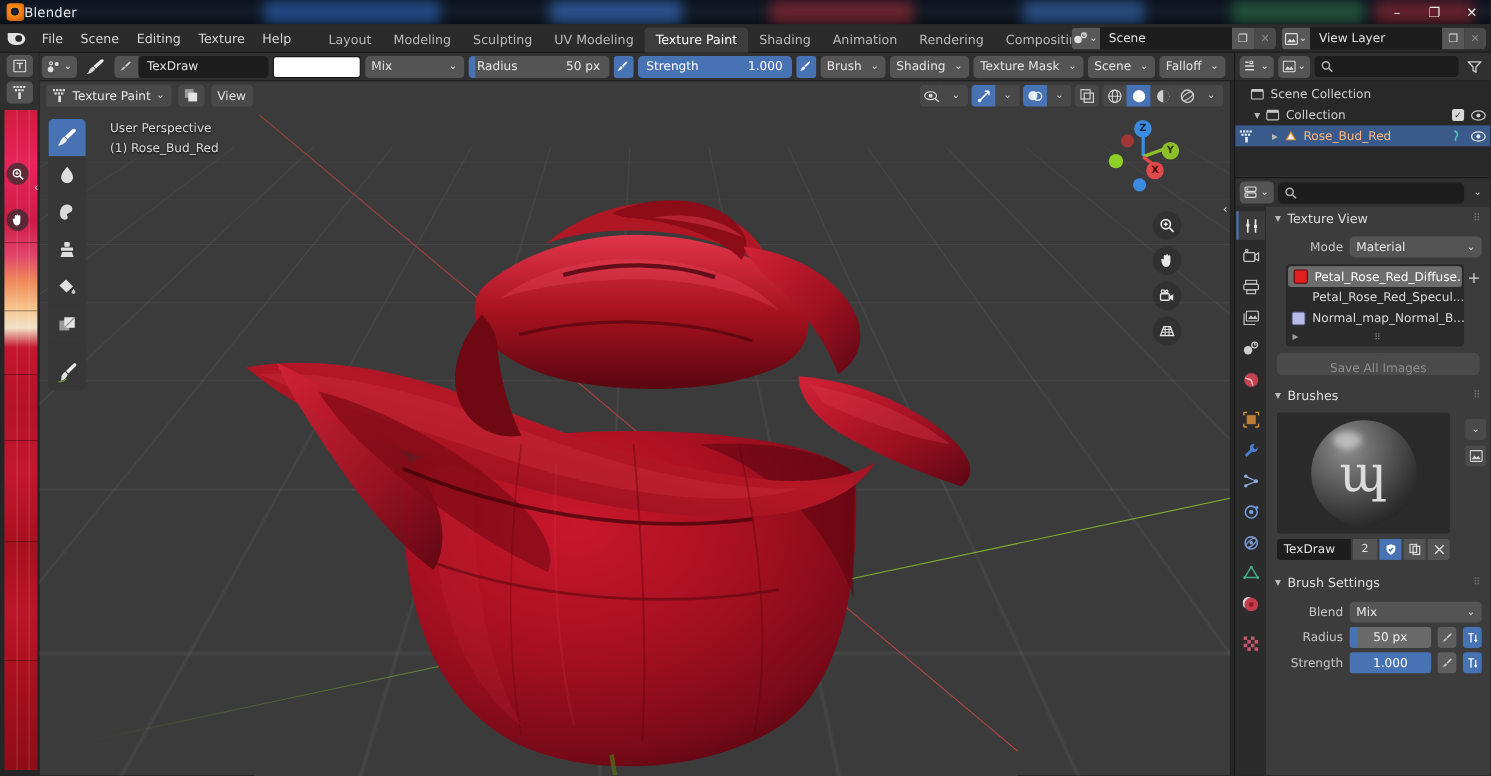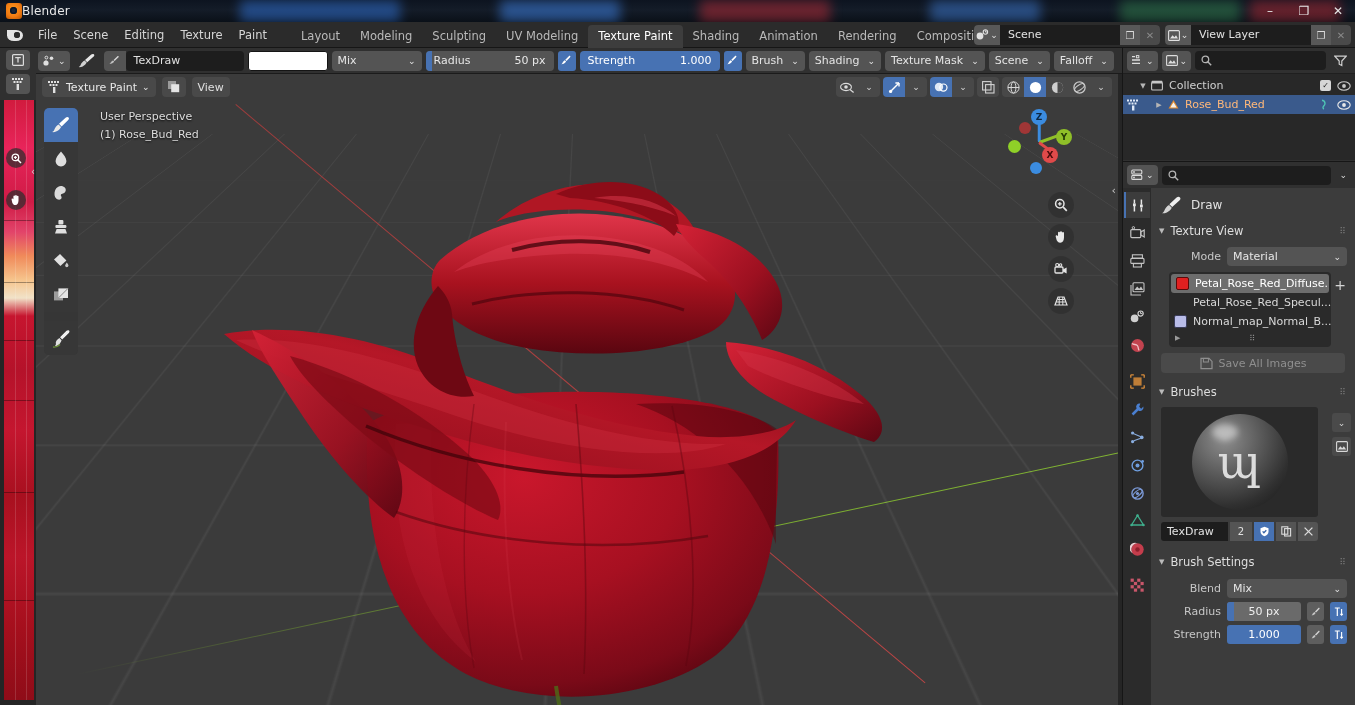--- a/index.html
+++ b/index.html
@@ -297,21 +297,21 @@
   .slot.sel{ background:#6d6d6d; color:#fff; border-radius:3px; margin:0 2px; }
   .sw{ width:13px; height:13px; border-radius:2px; flex:none; }
   .slot-foot{ height:14px; display:flex; align-items:center; padding:0 6px; color:#8d8d8d; font-size:8px; }
   .plus-btn{
     position:absolute; right:6px; width:18px; height:18px; display:flex;
     align-items:center; justify-content:center; color:#d4d4d4; font-size:14px;
   }
   .wide-btn{
     margin:6px 10px 0 10px; height:20px; background:#4a4a4a; border-radius:4px;
     display:flex; align-items:center; justify-content:center; gap:6px;
-    color:#8f8f8f; font-size:11px;
+    color:#8f8f8f; font-size:11px;flex-direction:column;
   }
   .brush-prev{
     margin:4px 8px 0 10px; width:157px; height:110px; border-radius:3px;
     background:#2a2a2a; display:flex; align-items:center; justify-content:center;
     position:relative; overflow:hidden;
   }
   .bsphere{
     width:96px; height:96px; border-radius:50%;
     background:radial-gradient(circle at 34% 26%, #8e8e8e 0%, #5a5a5a 38%, #303030 70%, #141414 100%);
     position:relative;
@@ -373,21 +373,21 @@
       <div class="tb-btn close">✕</div>
     </div>
   </div>
 
   <div class="topbar">
     <div class="blender-logo"></div>
     <div class="menu-item">File</div>
     <div class="menu-item">Scene</div>
     <div class="menu-item">Editing</div>
     <div class="menu-item">Texture</div>
-    <div class="menu-item">Paint</div>
+    <div class="menu-item">Help</div>
 
     <div class="ws-tabs">
       <div class="ws-tab">Layout</div>
       <div class="ws-tab">Modeling</div>
       <div class="ws-tab">Sculpting</div>
       <div class="ws-tab">UV Modeling</div>
       <div class="ws-tab active">Texture Paint</div>
       <div class="ws-tab">Shading</div>
       <div class="ws-tab">Animation</div>
       <div class="ws-tab">Rendering</div>
@@ -840,20 +840,30 @@
           </svg>
         <span title=""></span>
       </div>
       <div class="btn-flat">
         <svg width="13" height="12" viewBox="0 0 13 12">
             <path d="M0.8 1.2h11.4L7.8 6v4.6L5.2 9.2V6z" fill="none" stroke="#cfcfcf" stroke-width="1.2"></path>
           </svg>
       </div>
     </div>
     <div class="ol-body">
+      <div class="ol-row">
+        <span class="tri"></span>
+        <span class="ibox">
+          <svg width="12" height="11" viewBox="0 0 12 11">
+              <rect x="0.6" y="2.4" width="10.8" height="7.6" rx="1" fill="none" stroke="#c6c6c6" stroke-width="1.1"></rect>
+              <rect x="0.6" y="0.8" width="10.8" height="2.6" rx="0.6" fill="#c6c6c6"></rect>
+            </svg>
+        </span>
+        <span style="margin-left:4px">Scene Collection</span>
+      </div>
       <div class="ol-row" style="padding-left:14px">
         <span class="tri">▼</span>
         <span class="ibox">
           <svg width="12" height="11" viewBox="0 0 12 11">
               <rect x="0.6" y="2.4" width="10.8" height="7.6" rx="1" fill="none" stroke="#c6c6c6" stroke-width="1.1"></rect>
               <rect x="0.6" y="0.8" width="10.8" height="2.6" rx="0.6" fill="#c6c6c6"></rect>
             </svg>
         </span>
         <span style="margin-left:4px">Collection</span>
         <span class="ol-right">
@@ -1031,27 +1041,20 @@
               <rect x="0.6" y="7.2" width="3.2" height="3.2"></rect>
               <rect x="7.2" y="7.2" width="3.2" height="3.2"></rect>
               <rect x="3.9" y="10.5" width="3.2" height="3.2"></rect>
               <rect x="10.5" y="10.5" width="3.2" height="3.2"></rect>
             </g>
           </svg>
       </div>
     </div>
 
     <div class="pr-body">
-      <div class="pr-title">
-        <svg width="22" height="18" viewBox="0 0 22 18">
-            <path d="M19 1.4c.8.9.5 2-.6 3l-7.2 6.6-2.8-2.8L15.6 1.6c1.1-1 2.5-1.1 3.4-.2z" fill="#f0f0f0"></path>
-            <path d="M8 9l2.8 2.8c-1 2-2.8 3.6-5 4.6-1.6.7-3.6 1-4.8.8 1.3-.8 2-1.6 2.4-2.8C4.1 12.4 5.8 10.2 8 9z" fill="#d4d4d4"></path>
-          </svg>
-        <span>Draw</span>
-      </div>
 
       <div class="panel-hdr">
         <span class="tri">▼</span>
         <span>Texture View</span>
         <span class="dots">⠿</span>
       </div>
       <div class="row" style="margin-top:3px">
         <span class="lab">Mode</span>
         <span class="dd">
           <span>Material</span>

